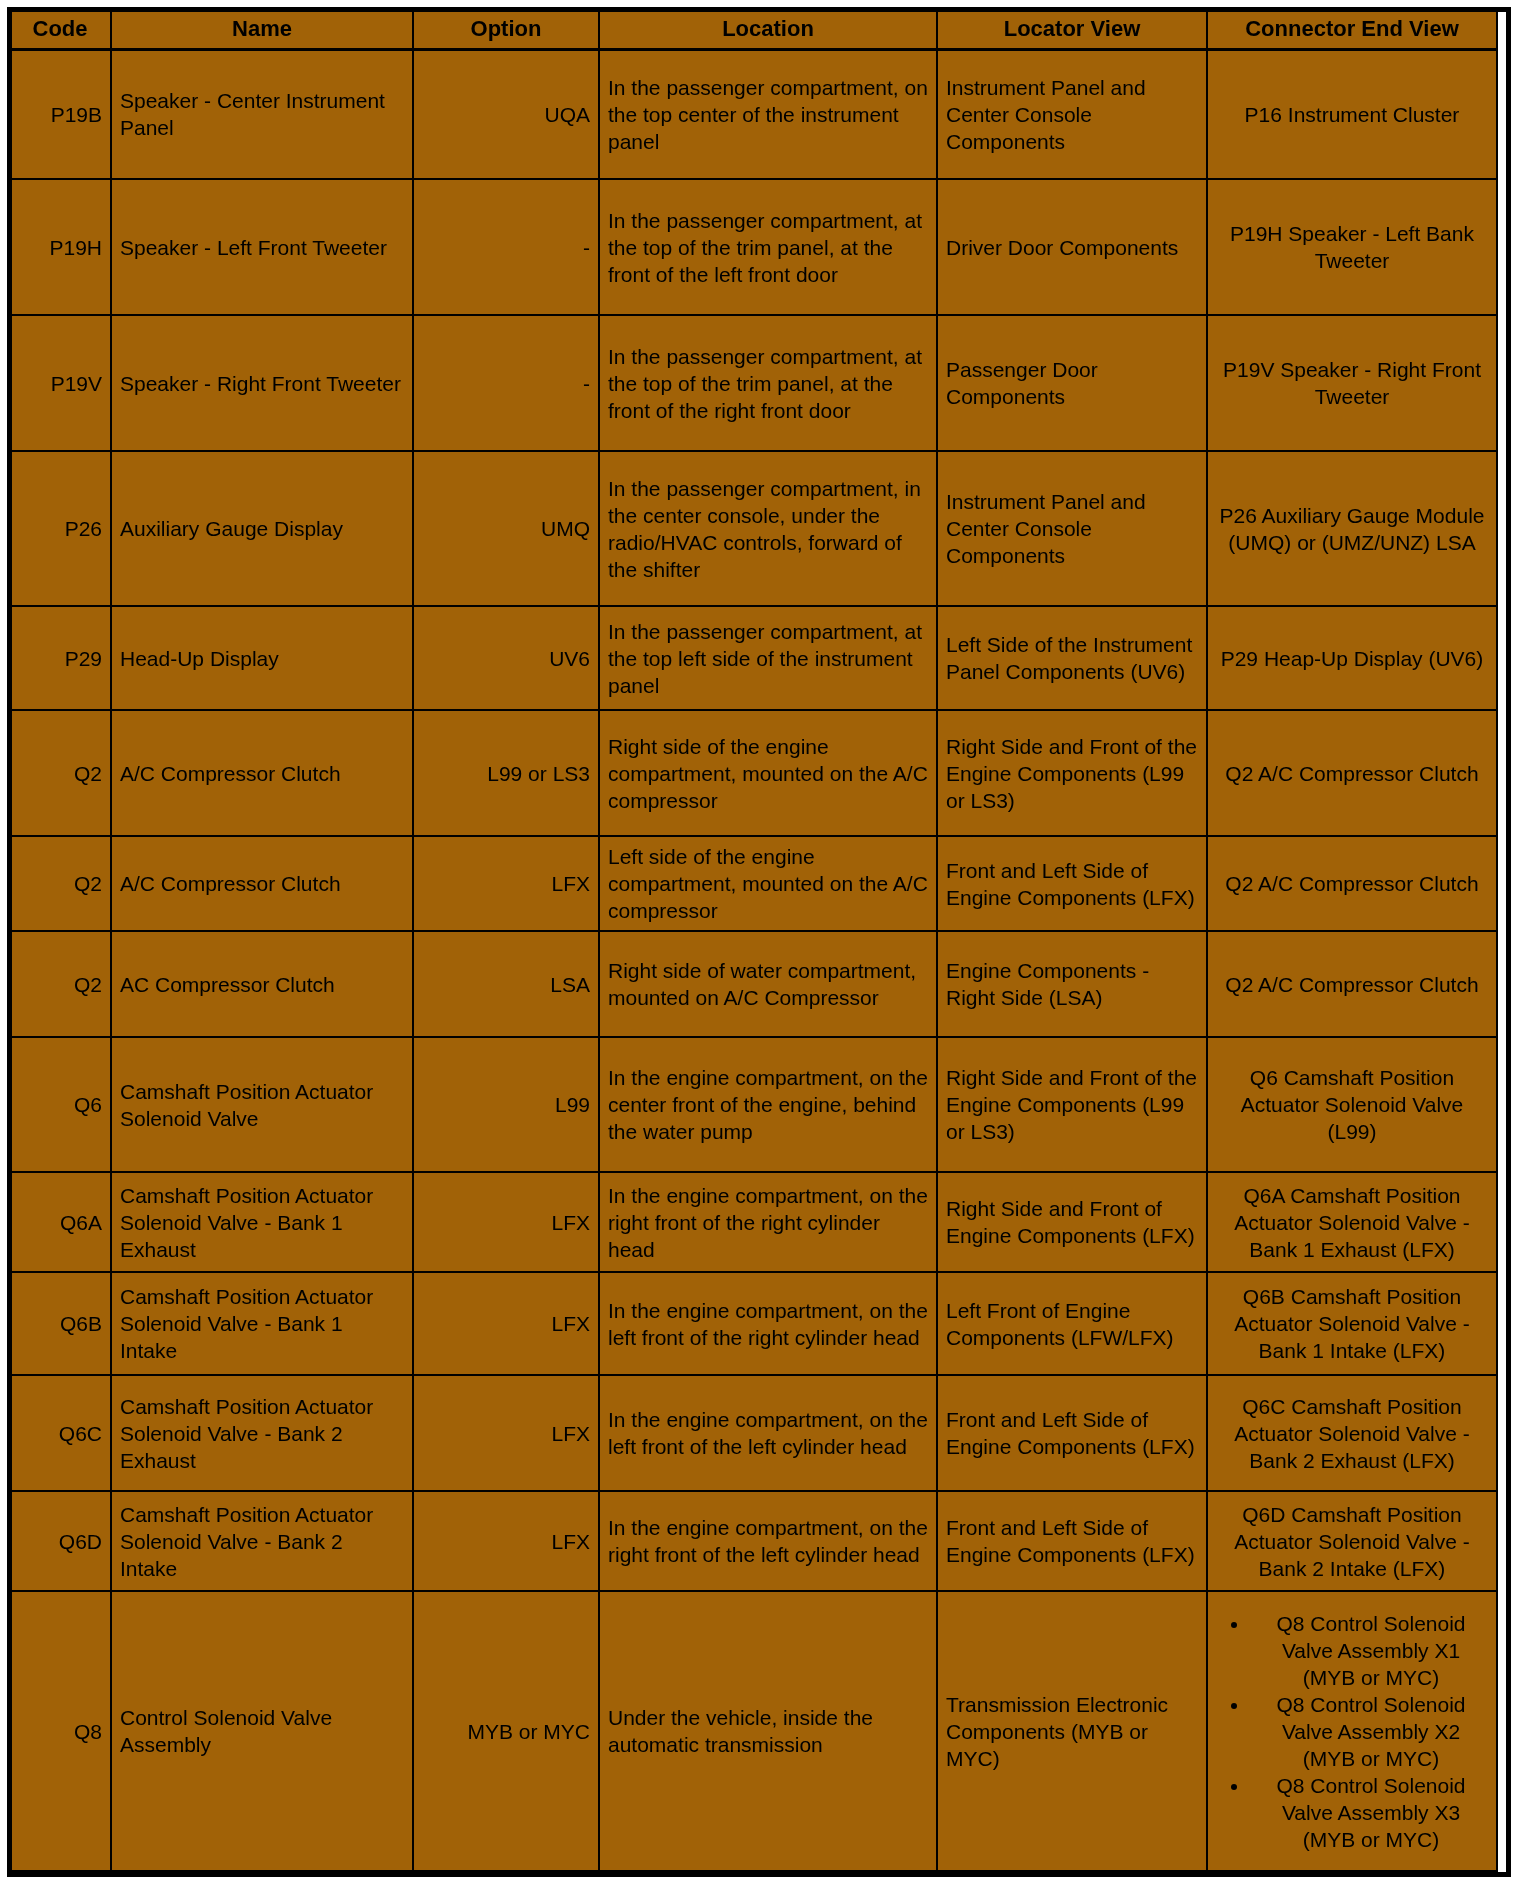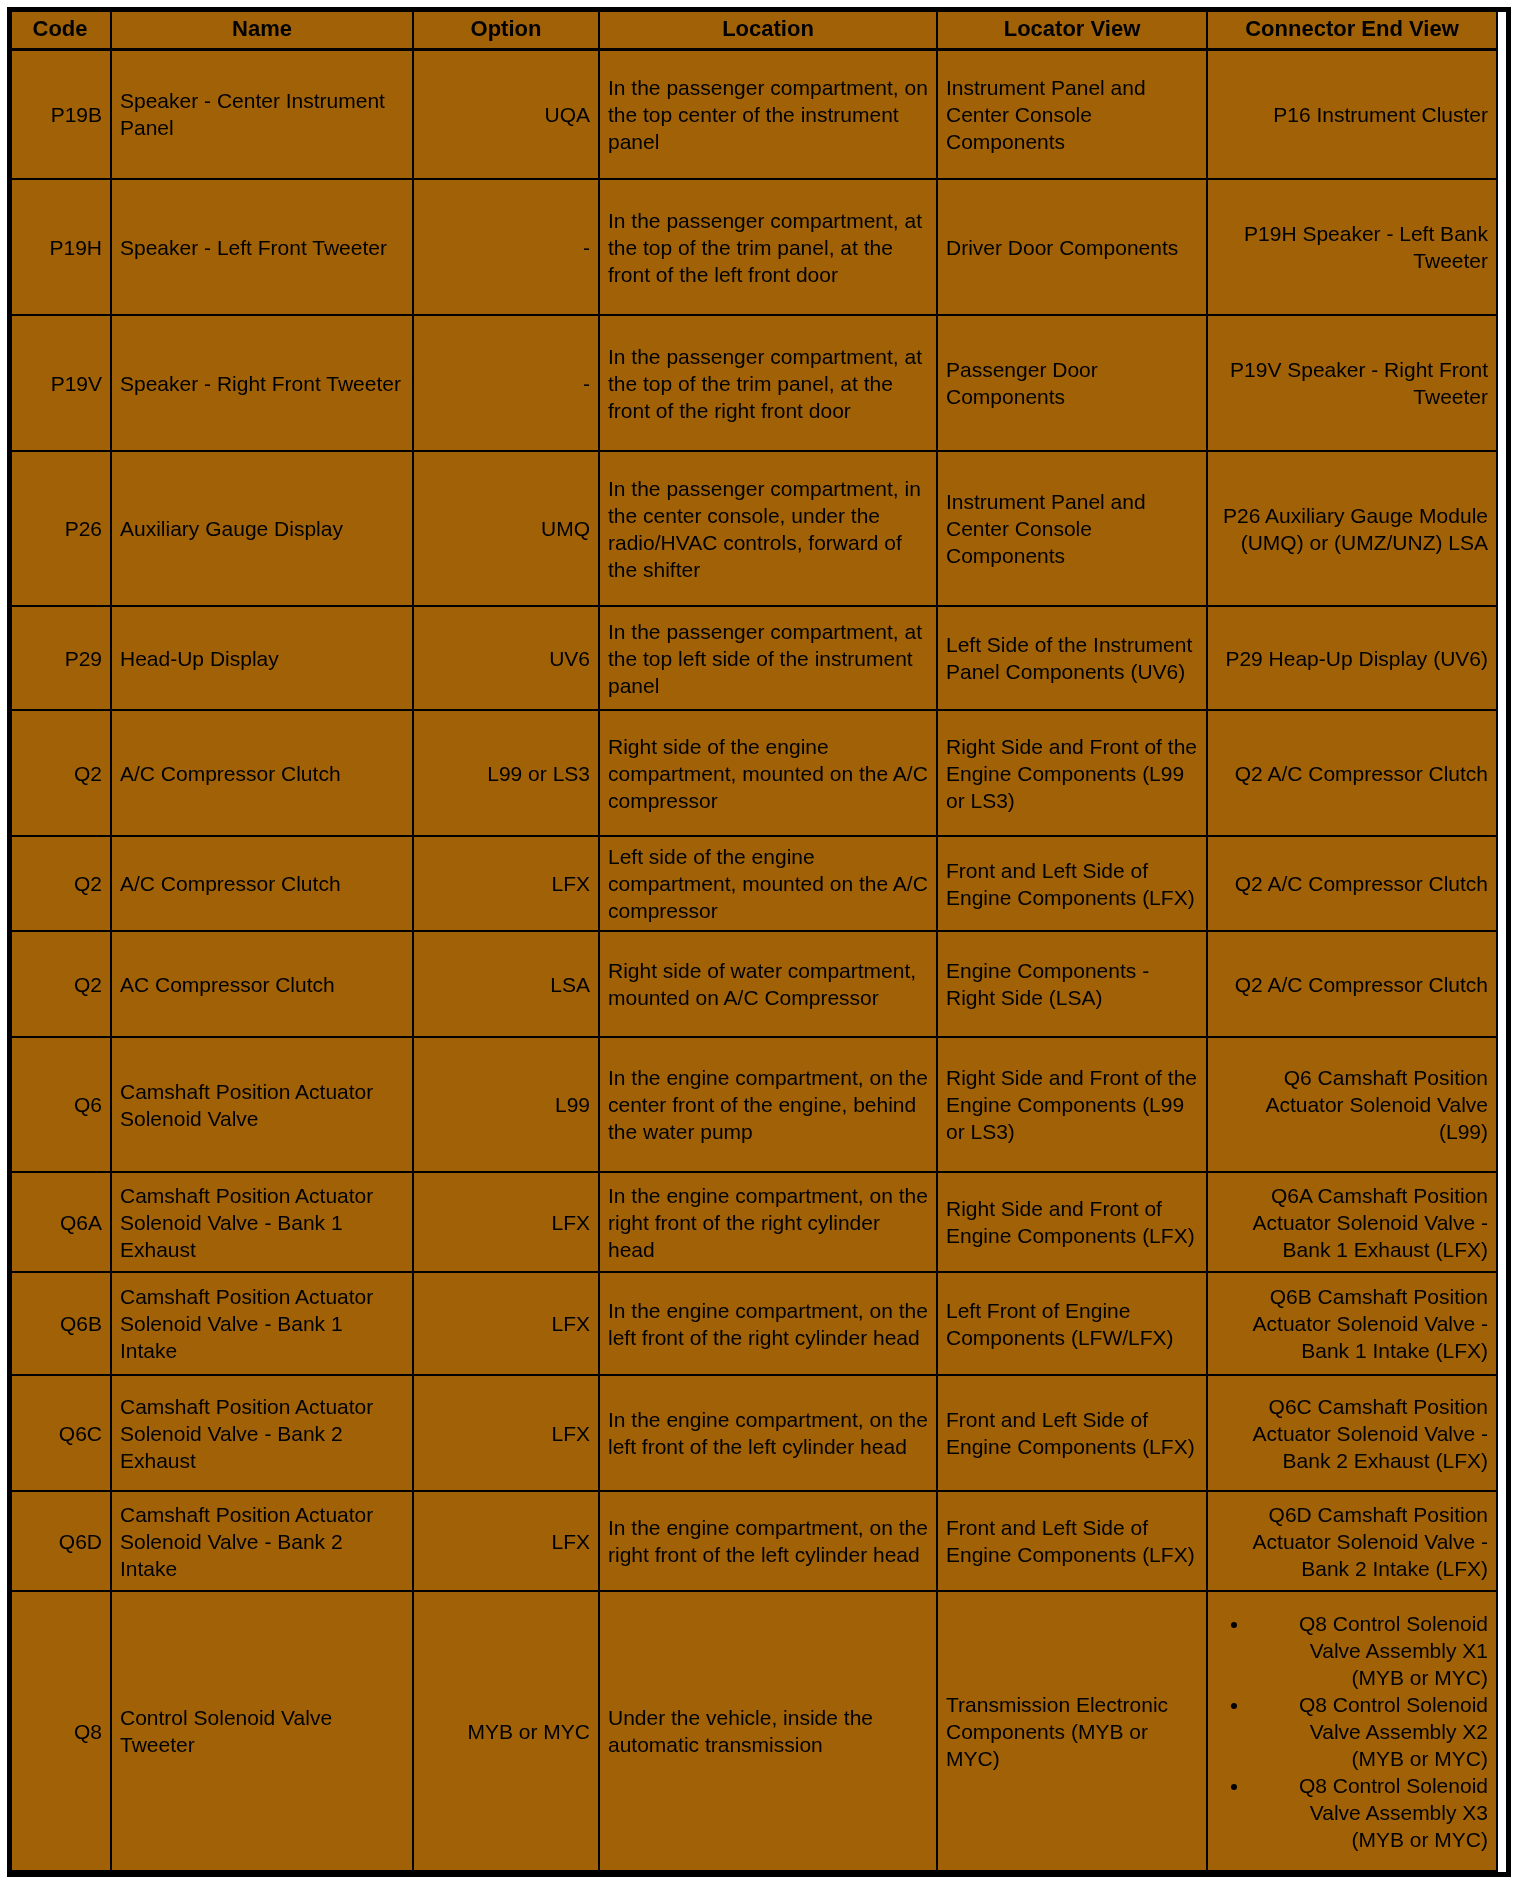--- a/index.html
+++ b/index.html
@@ -43,21 +43,21 @@
     text-align: center;
     border-bottom: 3px solid #000000;
     padding: 4px 4px;
   }
   .conn-table thead tr { height: 40px; }
   .c-code   { text-align: right; }
   .c-name   { text-align: left; }
   .c-option { text-align: right; margin-left: 25px; }
   .c-location { text-align: left; margin-left: 38px; }
   .c-locator  { text-align: left; }
-  .c-connector { text-align: right; border-radius: 29px; }
+  .c-connector { text-align: center; border-radius: 29px; }
   
   col.w-code      { width: 102px; }
   col.w-name      { width: 302px; }
   col.w-option    { width: 186px; }
   col.w-location  { width: 338px; }
   col.w-locator   { width: 270px; }
   col.w-connector { width: auto;  }
   
   tbody tr:nth-child(1)  { height: 130px; }
   tbody tr:nth-child(2)  { height: 136px; }
@@ -206,21 +206,21 @@
       <tr>
     <td class="c-code">Q6D</td>
     <td class="c-name">Camshaft Position Actuator Solenoid Valve - Bank 2 Intake</td>
     <td class="c-option">LFX</td>
     <td class="c-location">In the engine compartment, on the right front of the left cylinder head</td>
     <td class="c-locator">Front and Left Side of Engine Components (LFX)</td>
     <td class="c-connector">Q6D Camshaft Position Actuator Solenoid Valve - Bank 2 Intake (LFX)</td>
   </tr>
       <tr>
     <td class="c-code">Q8</td>
-    <td class="c-name">Control Solenoid Valve Tweeter</td>
+    <td class="c-name">Control Solenoid Valve Assembly</td>
     <td class="c-option">MYB or MYC</td>
     <td class="c-location">Under the vehicle, inside the automatic transmission</td>
     <td class="c-locator">Transmission Electronic Components (MYB or MYC)</td>
     <td class="c-connector">
           <ul>
             <li>Q8 Control Solenoid Valve Assembly X1 (MYB or MYC)</li>
             <li>Q8 Control Solenoid Valve Assembly X2 (MYB or MYC)</li>
             <li>Q8 Control Solenoid Valve Assembly X3 (MYB or MYC)</li>
           </ul>
         </td>

